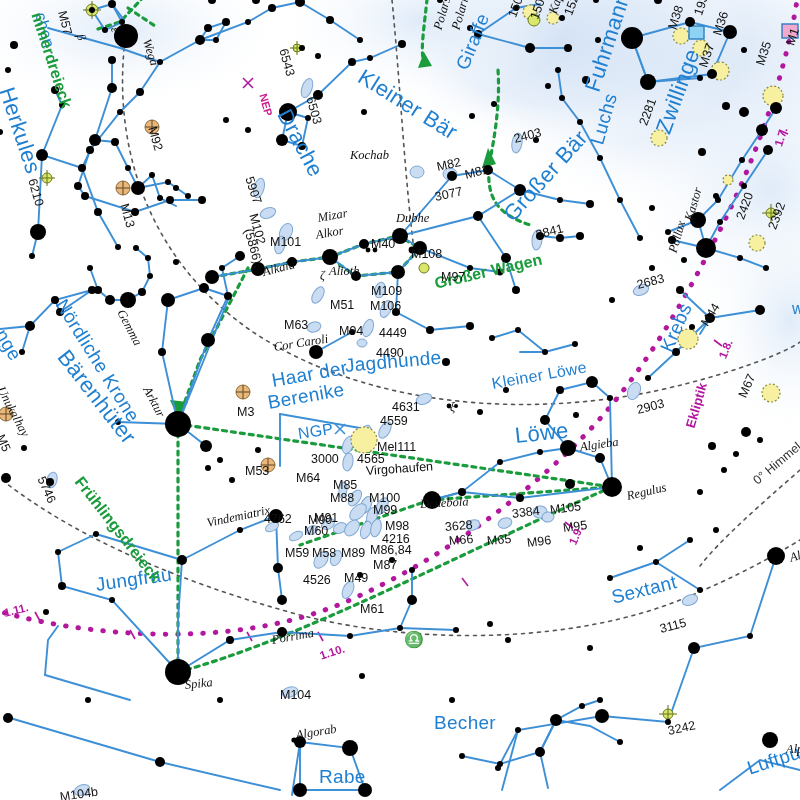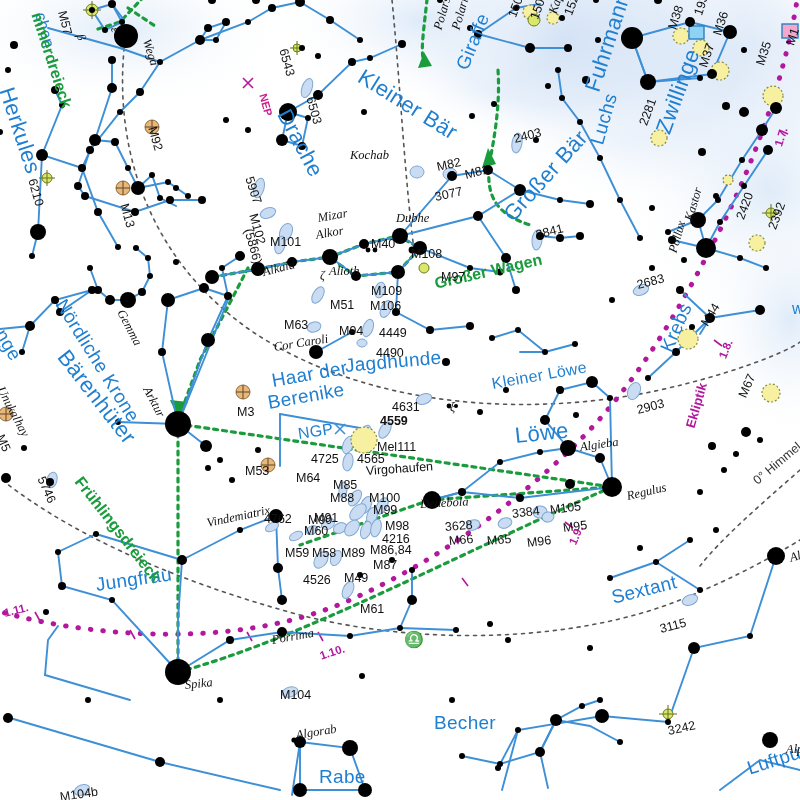--- a/index.html
+++ b/index.html
@@ -735,23 +735,23 @@
       <div class="lbl obj" style="left: 704px; top: 318px; transform: rotate(-58deg);">M44</div>
       <div class="lbl obj" style="left: 742px; top: 390px; transform: rotate(-66deg);">M67</div>
       <div class="lbl obj" style="left: 637px; top: 403px; transform: rotate(-14deg);">2903</div>
       <div class="lbl obj" style="left: 330px; top: 298px; transform: rotate(0deg);">M51</div>
       <div class="lbl obj" style="left: 284px; top: 318px; transform: rotate(0deg); text-align: right;">M63</div>
       <div class="lbl obj" style="left: 339px; top: 324px; transform: rotate(0deg);">M94</div>
       <div class="lbl obj" style="left: 379px; top: 326px; transform: rotate(0deg);">4449</div>
       <div class="lbl obj" style="left: 376px; top: 346px; transform: rotate(0deg);">4490</div>
       <div class="lbl obj" style="left: 237px; top: 405px; transform: rotate(0deg);">M3</div>
       <div class="lbl obj" style="left: 392px; top: 400px; transform: rotate(0deg);">4631</div>
-      <div class="lbl obj" style="left: 380px; top: 414px; transform: rotate(0deg); font-weight: bold;">4559</div>
+      <div class="lbl obj" style="left: 380px; top: 414px; transform: rotate(0deg);">4559</div>
       <div class="lbl obj" style="left: 377px; top: 440px; transform: rotate(0deg);">Mel111</div>
-      <div class="lbl obj" style="left: 311px; top: 452px; transform: rotate(0deg);">4725</div>
+      <div class="lbl obj" style="left: 311px; top: 452px; transform: rotate(0deg);">3000</div>
       <div class="lbl obj" style="left: 357px; top: 452px; transform: rotate(0deg);">4565</div>
       <div class="lbl obj" style="left: 245px; top: 464px; transform: rotate(0deg);">M53</div>
       <div class="lbl obj" style="left: 296px; top: 471px; transform: rotate(0deg);">M64</div>
       <div class="lbl obj" style="left: 333px; top: 478px; transform: rotate(0deg);">M85</div>
       <div class="lbl obj" style="left: 330px; top: 491px; transform: rotate(0deg);">M88</div>
       <div class="lbl obj" style="left: 369px; top: 491px; transform: rotate(0deg);">M100</div>
       <div class="lbl obj" style="left: 314px; top: 503px; transform: rotate(0deg); margin-top: 8px;">M91</div>
       <div class="lbl obj" style="left: 373px; top: 503px; transform: rotate(0deg);">M99</div>
       <div class="lbl obj" style="left: 308px; top: 513px; transform: rotate(0deg);">M90</div>
       <div class="lbl obj" style="left: 264px; top: 512px; transform: rotate(0deg);">4762</div>

